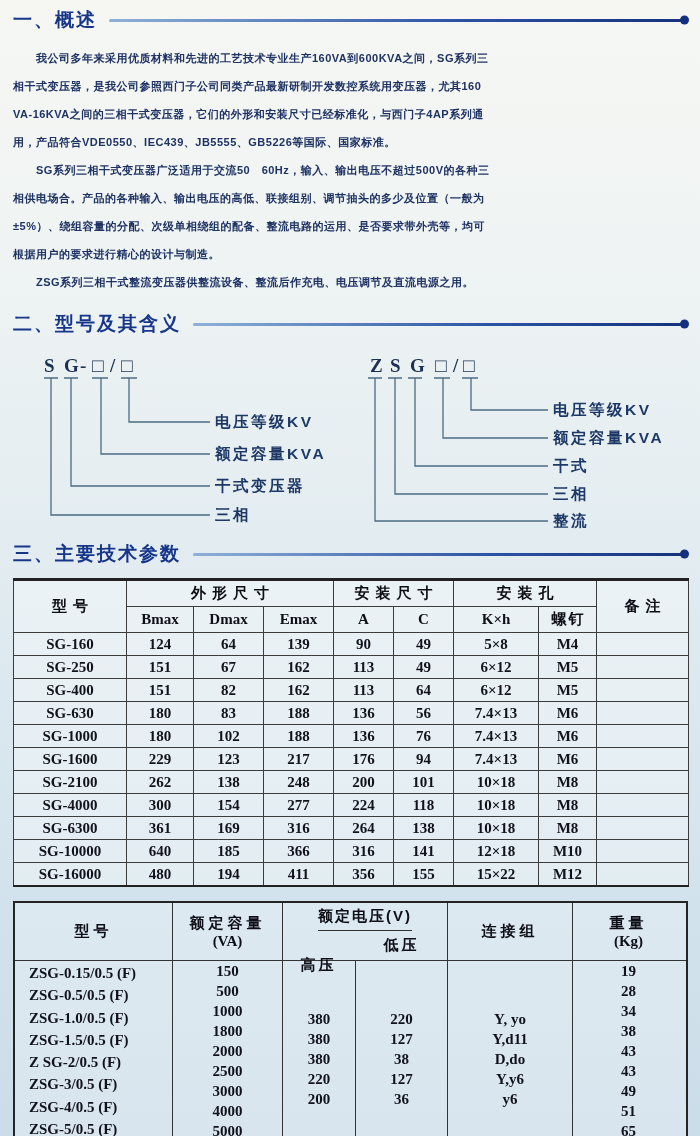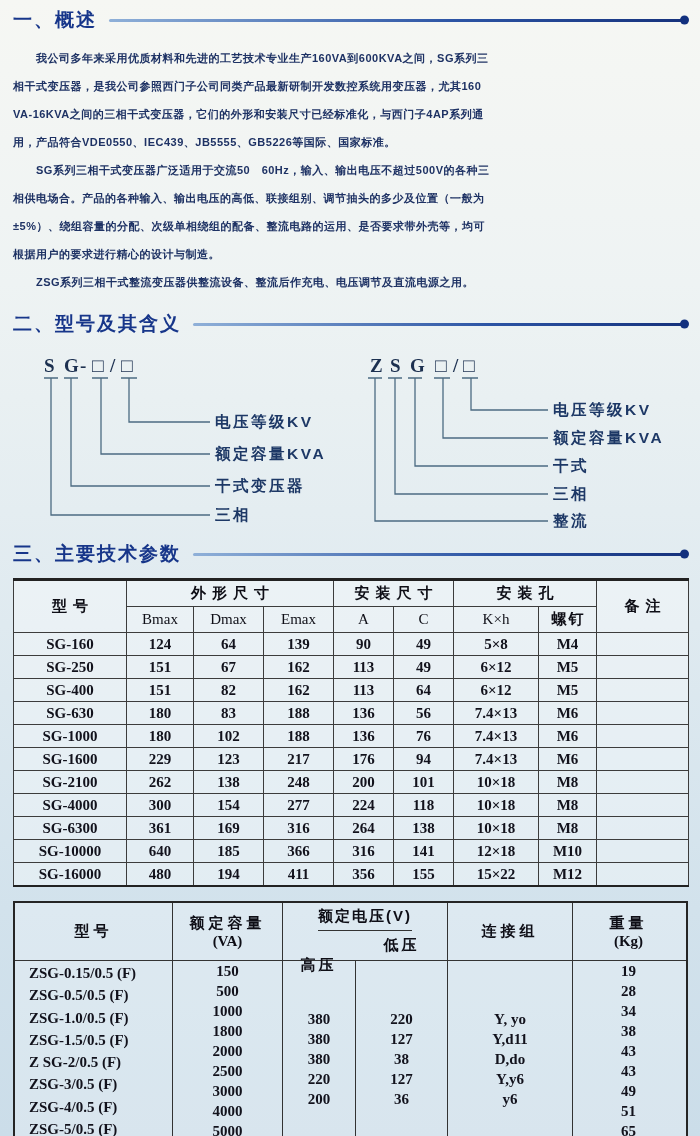--- a/index.html
+++ b/index.html
@@ -28,21 +28,21 @@
   .diag-label{font-size:15.5px;font-weight:600;fill:#1d3866;letter-spacing:2.5px;}
   .diag-line{stroke:#4c6b82;stroke-width:1.3;fill:none;}
 
   
   .t1{border-collapse:collapse;width:675px;margin-top:10px;table-layout:fixed;
       background:rgba(255,255,255,0.35);}
   .t1 th,.t1 td{border:1.5px solid #3c3c3c;text-align:center;padding:0;}
   .t1{border-top:3px solid #222;border-bottom:2.5px solid #222;}
   .t1 th{height:25px;font-size:15px;color:#0e0e16;}
   .t1 th.zh{font-weight:bold;letter-spacing:6px;padding-left:6px;font-family:"Liberation Sans",sans-serif;}
-  .t1 th.lt{font-family:"Liberation Serif",serif;font-weight:400;margin-top:40px;}
+  .t1 th.lt{font-family:"Liberation Serif",serif;font-weight:700;margin-top:40px;}
   .t1 td{height:22px;font-family:"Liberation Serif",serif;font-weight:600;
          font-size:15px;color:#12121c;}
 
   
   .t2{width:675px;margin-top:14px;border:2.5px solid #252525;box-sizing:border-box;
       background:rgba(255,255,255,0.25);}
   .t2-head{display:flex;border-bottom:1.5px solid #333;}
   .cell{box-sizing:border-box;}
   .w-model{width:158px;}.w-cap{width:110px;}.w-vgrp{width:165px;}
   .w-hv{width:73px;}.w-lv{width:92px;}.w-conn{width:125px;}.w-weight{width:111px;}

